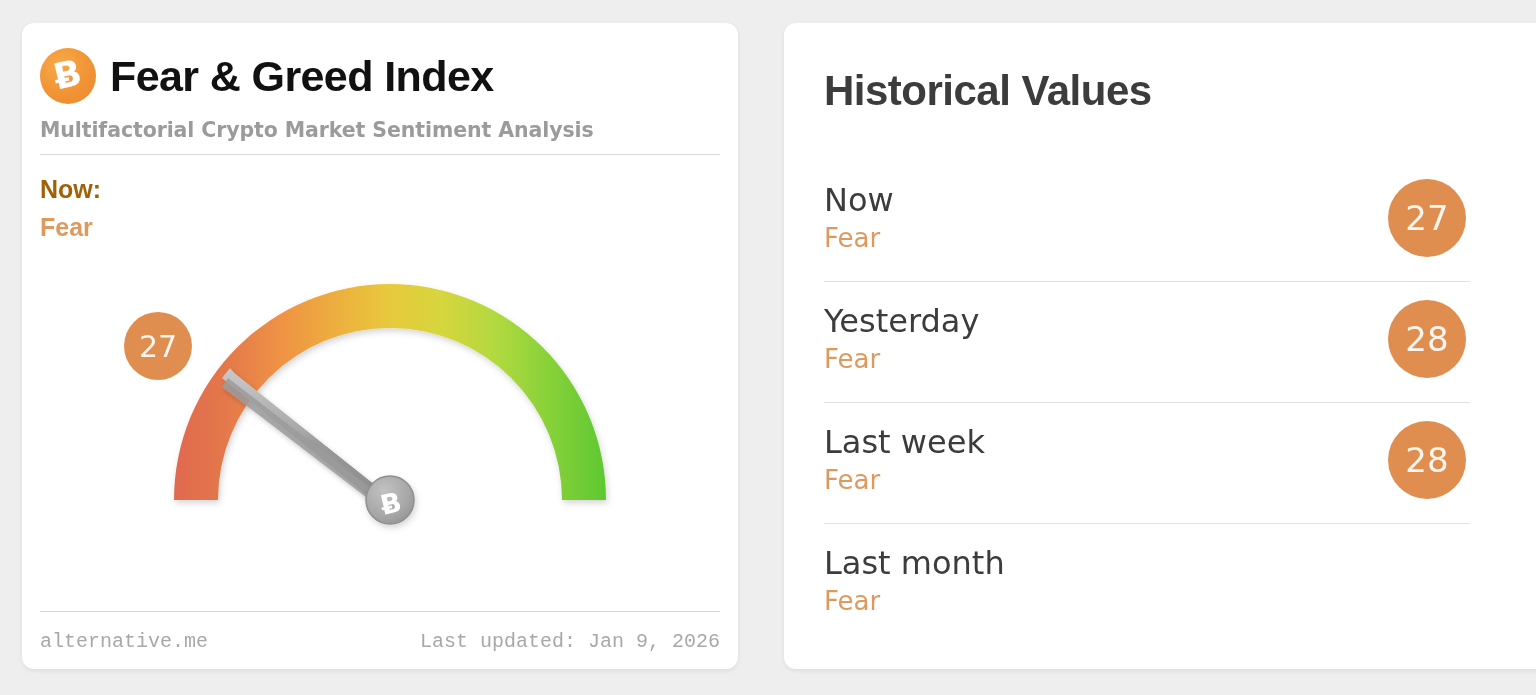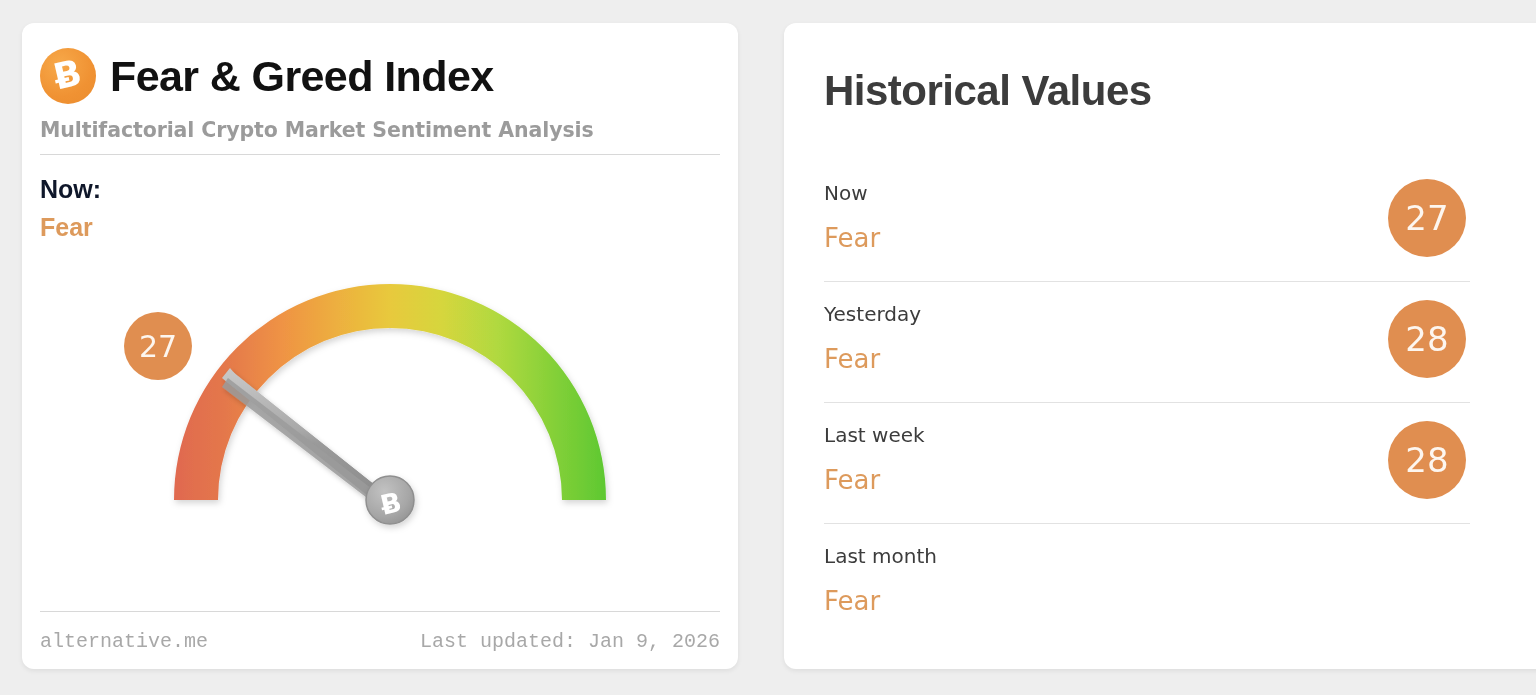--- a/index.html
+++ b/index.html
@@ -103,21 +103,21 @@
   }
 
   
   #now-label {
     position: absolute;
     left: 18px;
     top: 152px;
     font-family: "Liberation Sans", sans-serif;
     font-size: 25px;
     font-weight: bold;
-    color: #0f172a;
+    color: #a16207;
   }
   #now-value {
     position: absolute;
     left: 18px;
     top: 190px;
     font-family: "Liberation Sans", sans-serif;
     font-size: 25px;
     font-weight: bold;
     color: #dd9a5c;
   }
@@ -195,21 +195,21 @@
     position: relative;
     height: 121px;
     border-bottom: 1px solid #e2e2e2;
   }
   .hist-row.last { border-bottom: none; }
 
   .hist-label {
     position: absolute;
     left: 0;
     top: 20px;
-    font-size: 20px;
+    font-size: 32px;
     color: #3c3c3c;
     font-family: "DejaVu Sans", sans-serif;
   }
   .hist-class {
     position: absolute;
     left: 0;
     top: 62px;
     font-size: 26px;
     color: #dd9a5c;
     font-family: "DejaVu Sans", sans-serif;

